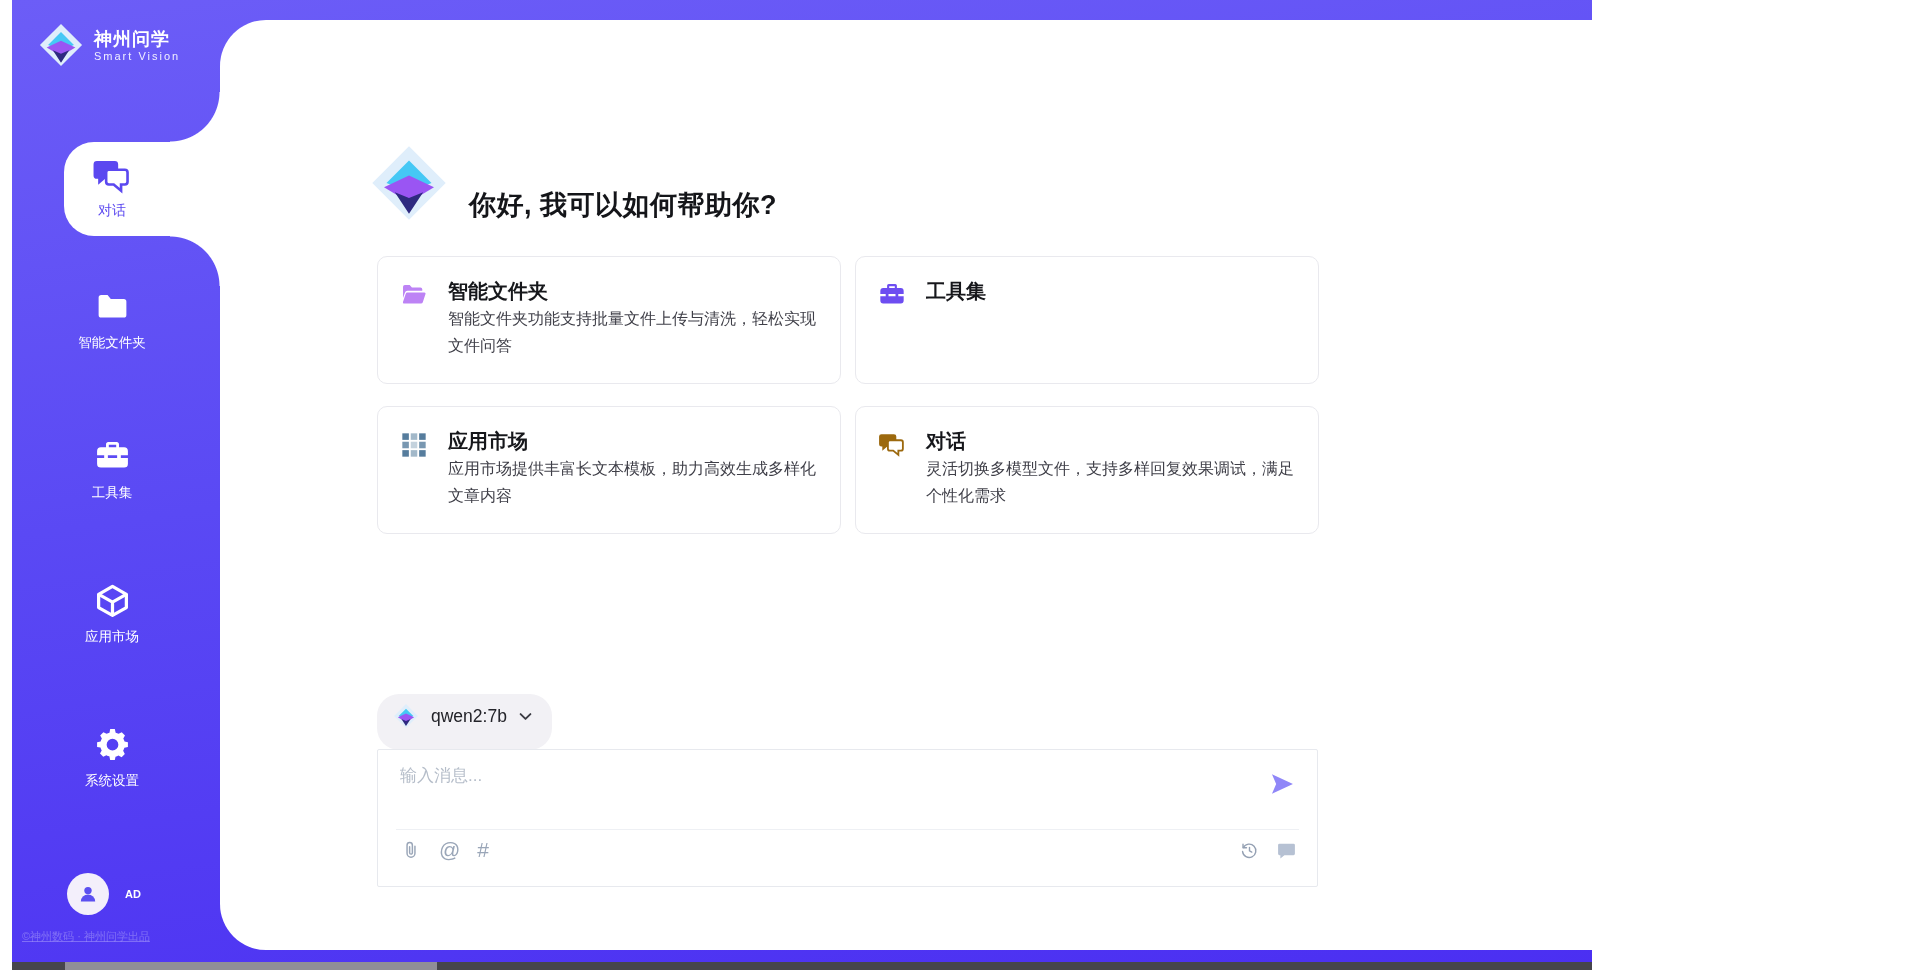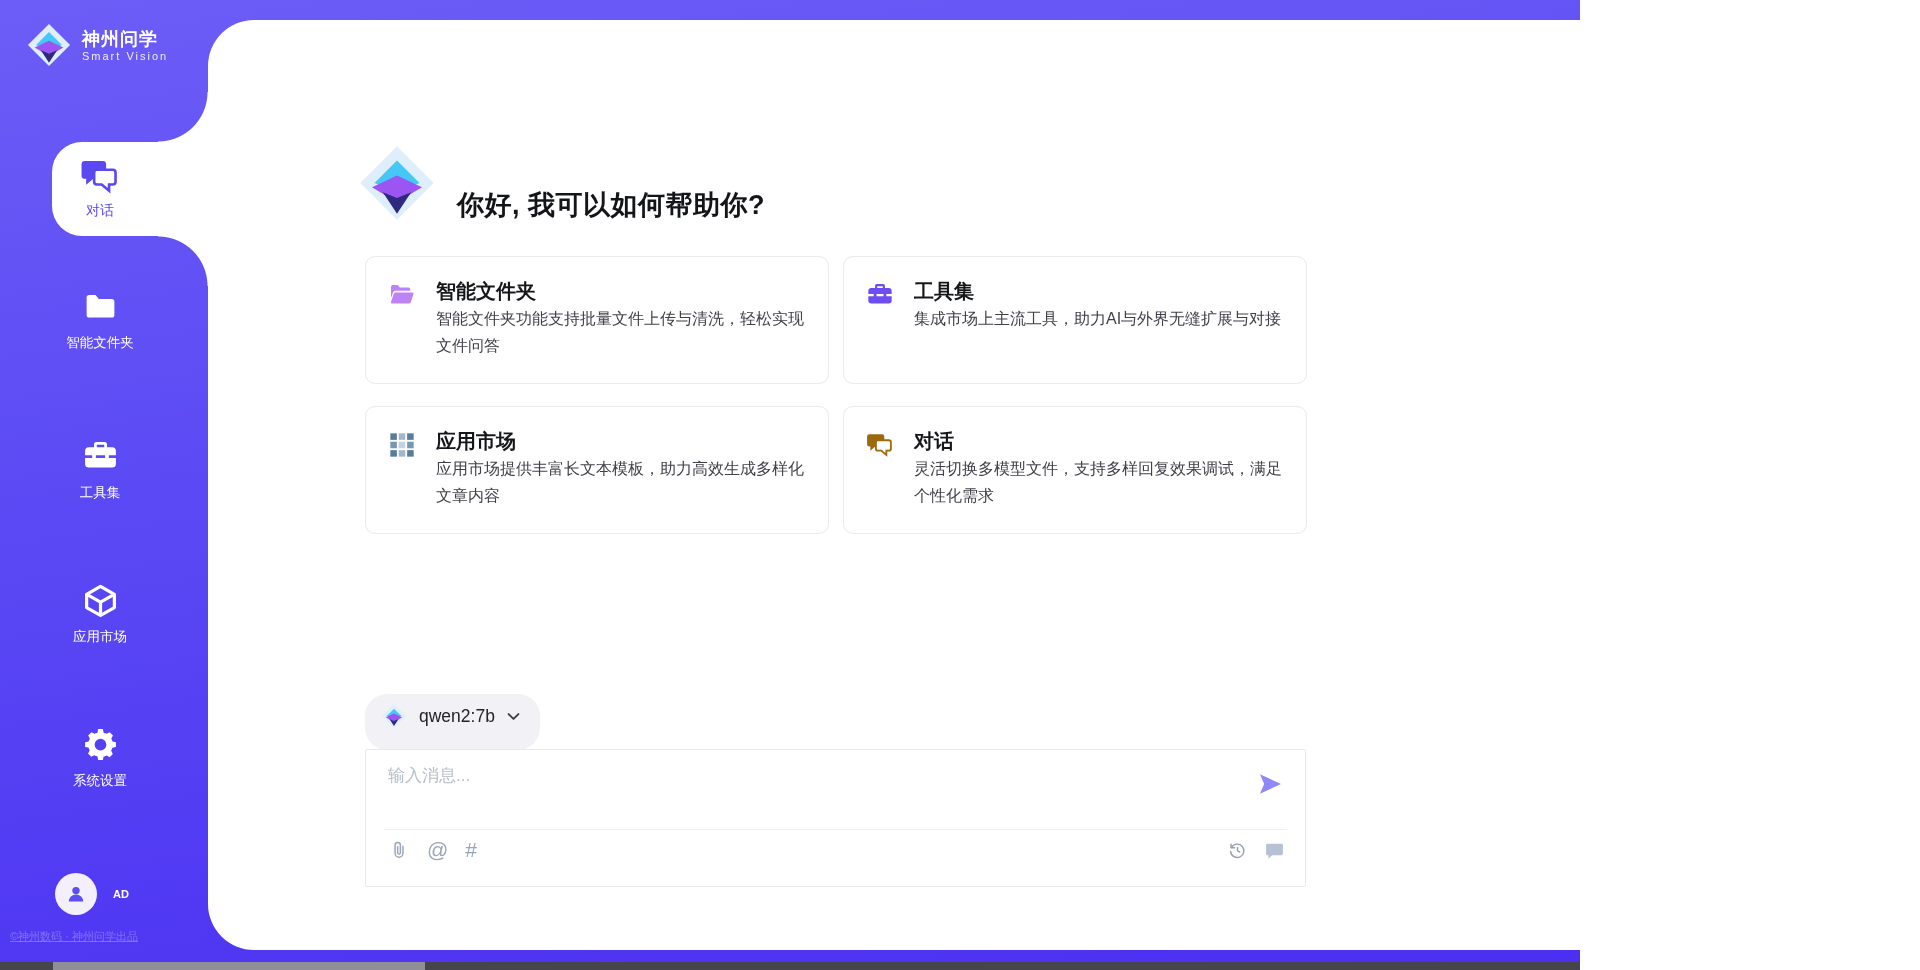--- a/index.html
+++ b/index.html
@@ -1,18 +1,18 @@
 <!DOCTYPE html>
 <html><head>
 <meta charset="utf-8">
 <style>
   html,body{margin:0;padding:0;}
   body{font-family:"Liberation Sans","DejaVu Sans",sans-serif;}
   .page{position:relative;width:1580px;height:970px;overflow:hidden;
-        background:linear-gradient(172deg,#6c5df7 0%,#5a49f4 45%,#4b2ff2 100%);}
+        background:linear-gradient(172deg,#6c5df7 0%,#5a49f4 45%,#4b2ff2 100%);margin-left:12px;}
 
   
   .panel{position:absolute;left:208px;top:20px;width:1695px;height:930px;
          background:#ffffff;border-radius:46px;}
 
   
   .sidebar{position:absolute;left:0;top:0;width:208px;height:970px;}
   .brand{position:absolute;left:26px;top:22px;display:flex;align-items:center;gap:10px;}
   .brand svg{width:46px;height:46px;}
   .brand-name{color:#fff;font-size:18px;font-weight:700;letter-spacing:1px;line-height:22px;}
@@ -235,21 +235,20 @@
           </svg></span>
       <h2>智能文件夹</h2>
       <p>智能文件夹功能支持批量文件上传与清洗，轻松实现文件问答</p>
     </div>
     <div class="card">
       <span class="cicon c1">
         <svg viewBox="0 0 24 24">
             <use href="#ic-briefcase"></use>
           </svg></span>
       <h2>工具集</h2>
-      <p>集成市场上主流工具，助力AI与外界无缝扩展与对接</p>
     </div>
     <div class="card">
       <span class="cicon c2">
         <svg viewBox="0 0 24 24">
             <use href="#ic-grid"></use>
           </svg></span>
       <h2>应用市场</h2>
       <p>应用市场提供丰富长文本模板，助力高效生成多样化文章内容</p>
     </div>
     <div class="card">

